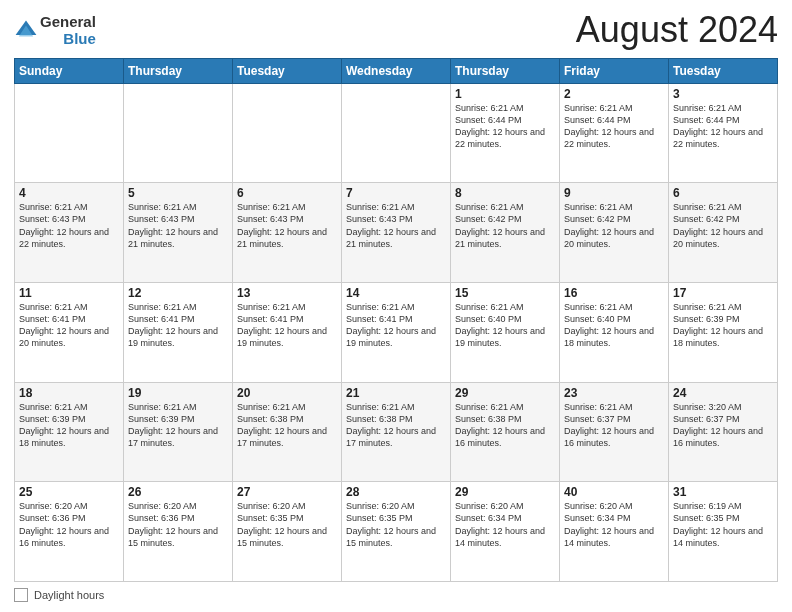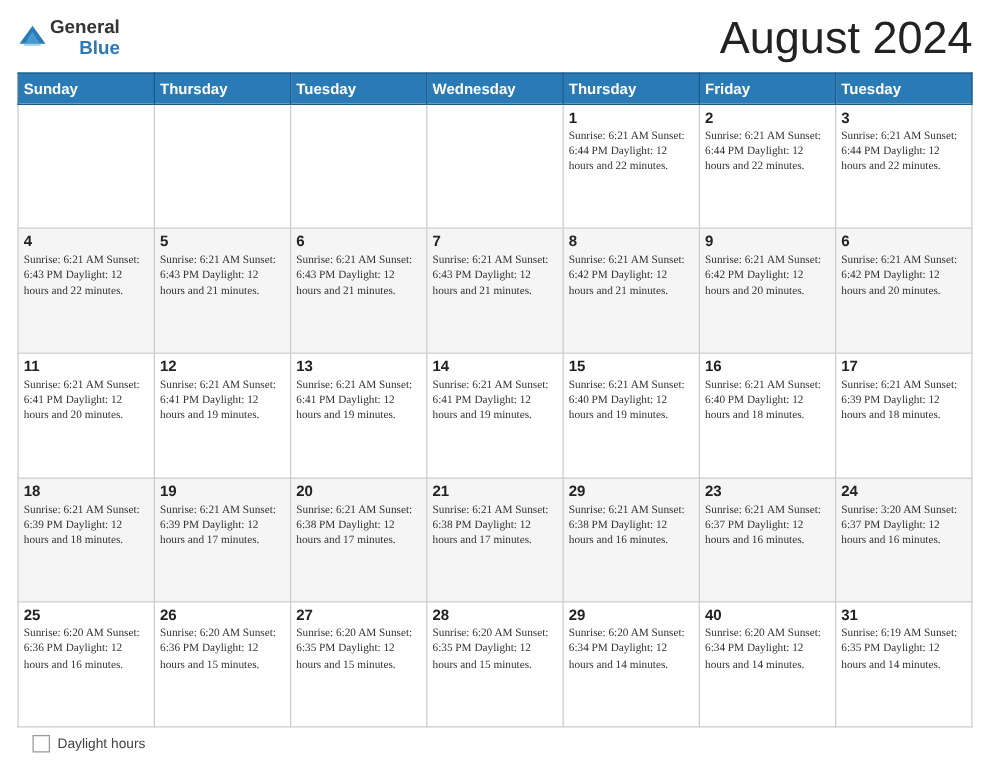--- a/index.html
+++ b/index.html
@@ -92,32 +92,30 @@
     .day-number {
       font-size: 12px;
       font-weight: bold;
       display: block;
       margin-bottom: 1px;
     }
     .day-info {
       font-size: 9px;
       line-height: 1.35;
       color: #333;
-      font-family: Liberation Serif, serif;
     }
     .empty-cell {
       background: #fff !important;
     }
     .footer {
       display: flex;
       align-items: center;
       margin-top: 6px;
       font-size: 11px;
       color: #444;
-      margin-left: 12px;
     }
     .footer-box {
       width: 14px;
       height: 14px;
       background: #fff;
       border: 1px solid #999;
       margin-right: 6px;
       display: inline-block;
     }
   </style>

